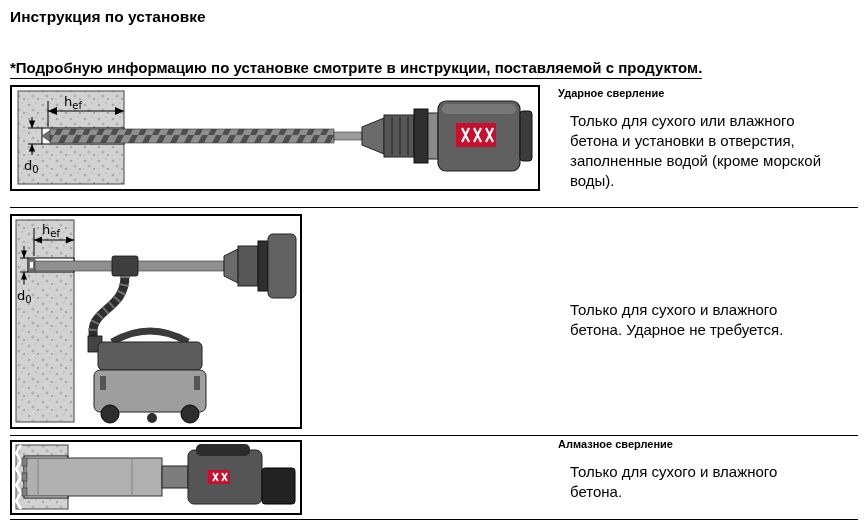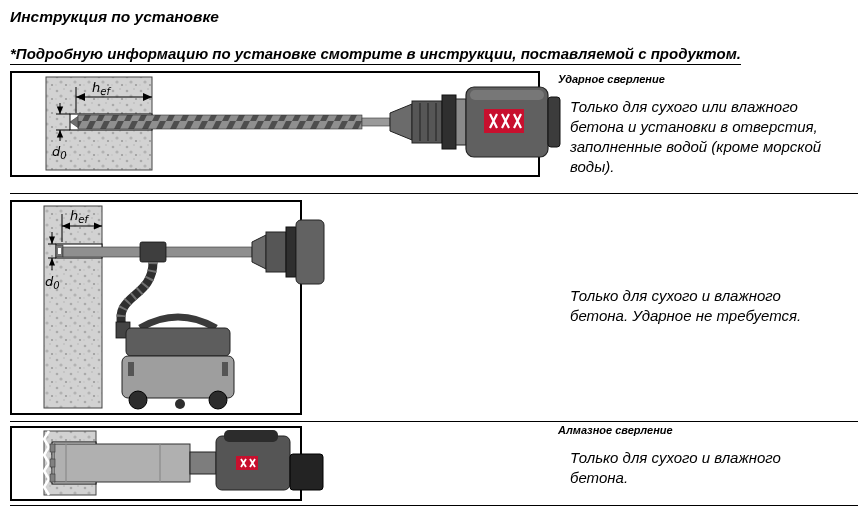--- a/index.html
+++ b/index.html
@@ -1,30 +1,30 @@
 <!DOCTYPE html>
 <html><head>
 <meta charset="utf-8">
 <style>
   * { box-sizing: border-box; }
   html,body { margin:0; padding:0; background:#fff; }
   body { font-family: "Liberation Sans", "DejaVu Sans", sans-serif; color:#000; }
-  .page { width:868px; height:531px; overflow:hidden; background:#fff; padding:6px 10px 0 10px;font-style:italic; }
+  .page { width:868px; height:531px; overflow:hidden; background:#fff; padding:6px 10px 0 10px; }
 
   .title { font-size:15.5px; font-weight:700; margin:2px 0 0 0; }
-  .note-wrap { margin-top:19px; }
+  .note-wrap { margin-top:33px; }
   .note { display:inline-block; font-size:15px; font-weight:700; border-bottom:1.5px solid #000; padding-bottom:2px; }
   .section { font-size:15px; font-weight:700; border-bottom:1.5px solid #000; padding:3px 0 4px 0; }
 
   .row { display:flex; border-bottom:1.5px solid #000; }
   .cell-fig { flex:0 0 538px; }
   .row1 .cell-fig { padding:6px 0; }
   .row2 .cell-fig { padding:6px 0; }
   .row3 .cell-fig { padding:4px 0; }
-  .figure { border:2.5px solid #000; background:#fff; line-height:0;padding-left:28px; }
+  .figure { border:2.5px solid #000; background:#fff; line-height:0; }
   .fig1 { width:530px; height:106px; }
   .fig2 { width:292px; height:215px; }
   .fig3 { width:292px; height:75px; }
 
   .cell-text { flex:1; padding:8px 14px 4px 10px; max-width:310px; }
   .row2 .cell-text, .row3 .cell-text { align-self:center; padding-top:0; }
   .h { font-size:11px; font-weight:700; margin:0 0 7px 0; }
   .b { font-size:15px; line-height:1.34; margin:12px; }
 
   svg text { font-family:"DejaVu Sans","Liberation Sans",sans-serif; }

